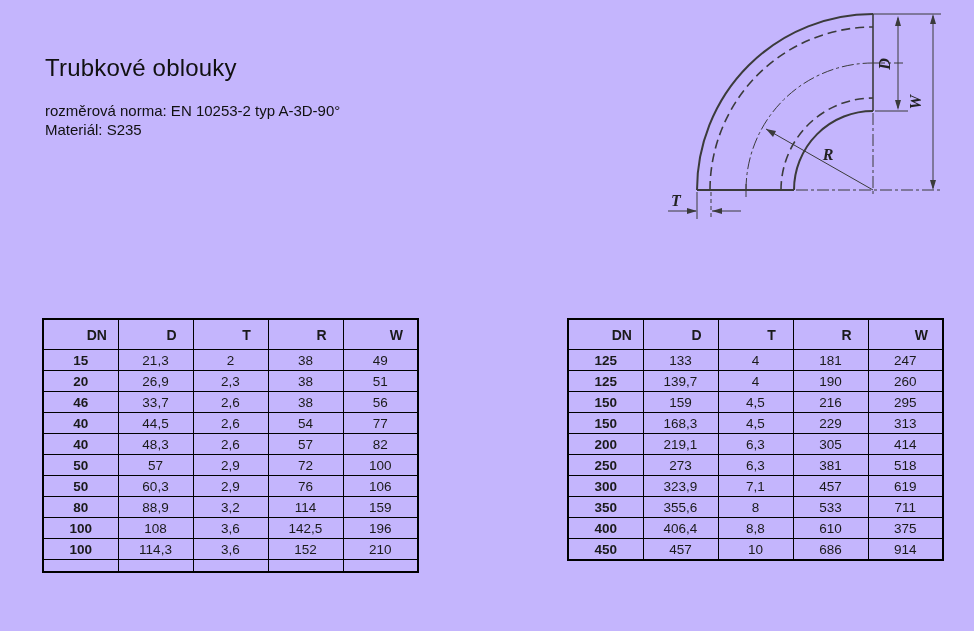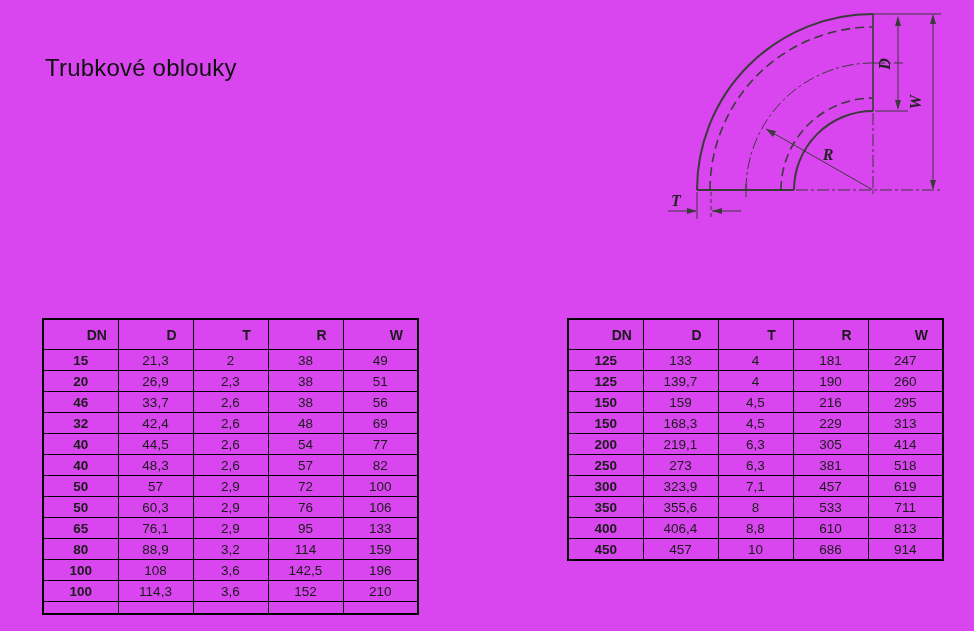--- a/index.html
+++ b/index.html
@@ -1,17 +1,17 @@
 <!DOCTYPE html>
 <html><head>
 <meta charset="utf-8">
 <style>
   html,body{margin:0;padding:0;background:#fff;}
   .page{
-    position:relative;width:974px;height:631px;background:#d946ef;
+    position:relative;width:974px;height:631px;background:#c4b5fd;
     overflow:hidden;font-family:"Liberation Sans",sans-serif;color:#1a1a1a;
   }
   .title{
     position:absolute;left:45px;top:54px;font-size:24px;font-weight:400;
     color:#111;letter-spacing:.2px;
   }
   .subtitle{
     position:absolute;left:45px;top:101px;font-size:15px;line-height:19px;color:#111;
   }
   .drawing{position:absolute;left:650px;top:0;}
@@ -41,20 +41,24 @@
   .dim-table td.dn{font-weight:bold;margin-top:31px;}
   .dim-table tbody.stub td{height:11px;}
 </style>
 </head>
 <body>
 
 <div class="page">
 
   <div class="title">Trubkové oblouky</div>
 
+  <div class="subtitle">
+    <div>rozměrová norma: EN 10253-2 typ A-3D-90°</div>
+    <div>Materiál: S235</div>
+  </div>
 
   <svg class="drawing" width="324" height="235" viewBox="650 0 324 235" xmlns="http://www.w3.org/2000/svg">
 
     <g>
       <path class="thick" d="M697,190 A176,176 0 0 1 873,14"></path>
       <path class="thick" d="M794,190 A79,79 0 0 1 873,111"></path>
       <line class="mid" x1="873" y1="14" x2="873" y2="111"></line>
       <line class="thick" x1="697" y1="190" x2="794" y2="190"></line>
     </g>
 
@@ -130,27 +134,20 @@
           <td>51</td>
         </tr>
         <tr>
           <td class="dn">46</td>
           <td>33,7</td>
           <td>2,6</td>
           <td>38</td>
           <td>56</td>
         </tr>
         <tr>
-          <td class="dn">32</td>
-          <td>42,4</td>
-          <td>2,6</td>
-          <td>48</td>
-          <td>69</td>
-        </tr>
-        <tr>
           <td class="dn">40</td>
           <td>44,5</td>
           <td>2,6</td>
           <td>54</td>
           <td>77</td>
         </tr>
         <tr>
           <td class="dn">40</td>
           <td>48,3</td>
           <td>2,6</td>
@@ -163,27 +160,20 @@
           <td>2,9</td>
           <td>72</td>
           <td>100</td>
         </tr>
         <tr>
           <td class="dn">50</td>
           <td>60,3</td>
           <td>2,9</td>
           <td>76</td>
           <td>106</td>
-        </tr>
-        <tr>
-          <td class="dn">65</td>
-          <td>76,1</td>
-          <td>2,9</td>
-          <td>95</td>
-          <td>133</td>
         </tr>
         <tr>
           <td class="dn">80</td>
           <td>88,9</td>
           <td>3,2</td>
           <td>114</td>
           <td>159</td>
         </tr>
         <tr>
           <td class="dn">100</td>
@@ -276,21 +266,21 @@
           <td>355,6</td>
           <td>8</td>
           <td>533</td>
           <td>711</td>
         </tr>
         <tr>
           <td class="dn">400</td>
           <td>406,4</td>
           <td>8,8</td>
           <td>610</td>
-          <td>813</td>
+          <td>375</td>
         </tr>
         <tr>
           <td class="dn">450</td>
           <td>457</td>
           <td>10</td>
           <td>686</td>
           <td>914</td>
         </tr>
       </tbody>
   </table>

